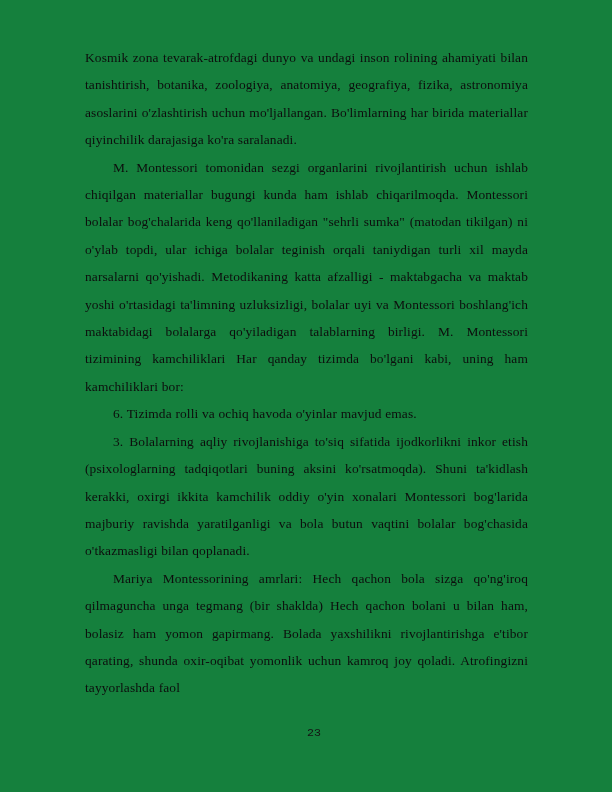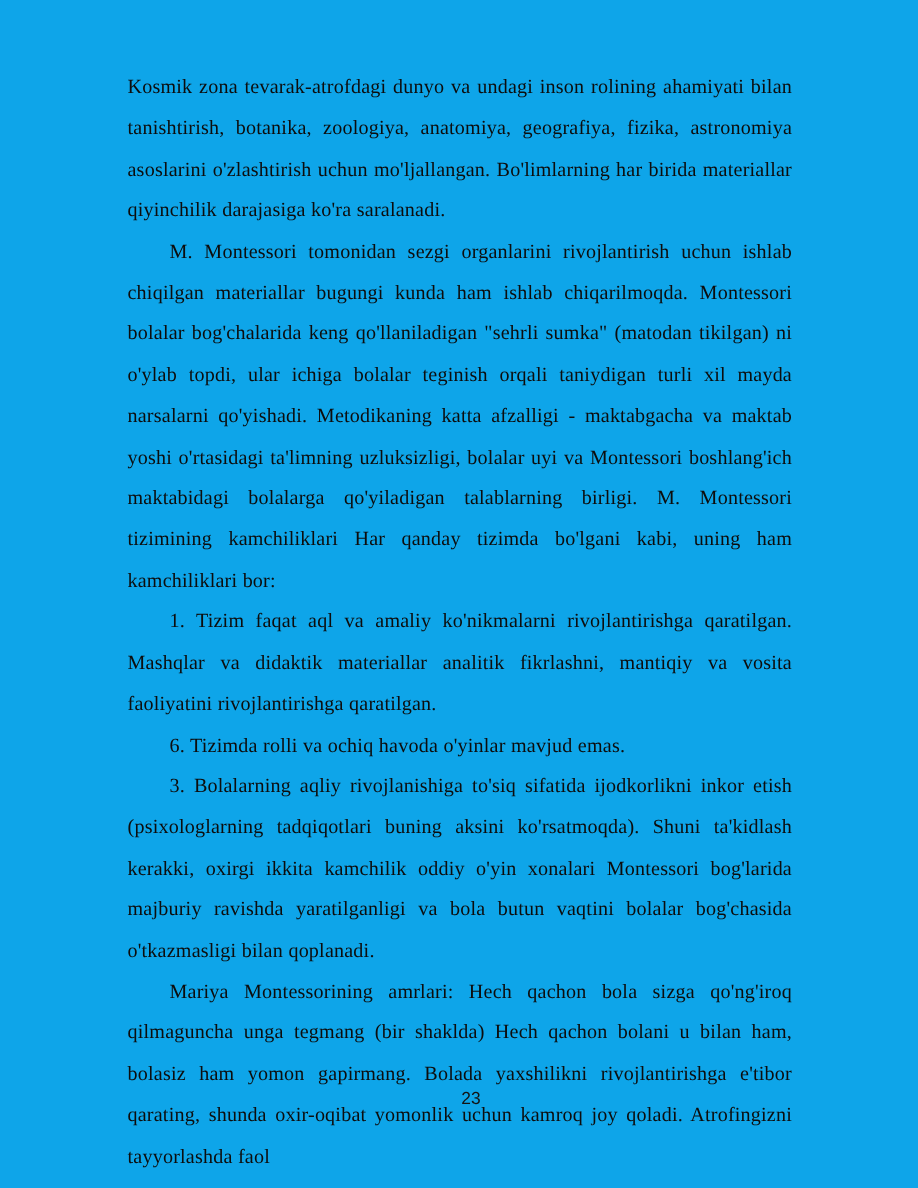--- a/index.html
+++ b/index.html
@@ -5,21 +5,21 @@
   html, body {
     margin: 0;
     padding: 0;
     background: #ffffff;
   }
 
   .page {
     position: relative;
     width: 612px;
     height: 792px;
-    background: #0ea5e9;
+    background: #15803d;
     margin: 0 auto;
     overflow: hidden;
     font-family: "Liberation Serif", "DejaVu Serif", serif;
     color: #000000;
   }
 
   .text-column {
     position: absolute;
     left: 85px;
     top: 44px;
@@ -47,32 +47,31 @@
 
   .page-number {
     position: absolute;
     left: 16px;
     right: 0;
     top: 726px;
     text-align: center;
     font-size: 11.6px;
     line-height: 14px;
     color: #141414;
-    font-family: Liberation Sans, sans-serif;
+    font-family: Liberation Mono, monospace;
   }
 </style>
 </head>
 <body>
 
 <div class="page">
 
   <div class="text-column">
     <p class="para no-indent">Kosmik zona tevarak-atrofdagi dunyo va undagi inson rolining ahamiyati bilan tanishtirish, botanika, zoologiya, anatomiya, geografiya, fizika, astronomiya asoslarini o'zlashtirish uchun mo'ljallangan. Bo'limlarning har birida materiallar qiyinchilik darajasiga ko'ra saralanadi.</p>
     <p class="para indent">M. Montessori tomonidan sezgi organlarini rivojlantirish uchun ishlab chiqilgan materiallar bugungi kunda ham ishlab chiqarilmoqda. Montessori bolalar bog'chalarida keng qo'llaniladigan "sehrli sumka" (matodan tikilgan) ni o'ylab topdi, ular ichiga bolalar teginish orqali taniydigan turli xil mayda narsalarni qo'yishadi. Metodikaning katta afzalligi - maktabgacha va maktab yoshi o'rtasidagi ta'limning uzluksizligi, bolalar uyi va Montessori boshlang'ich maktabidagi bolalarga qo'yiladigan talablarning birligi. M. Montessori tizimining kamchiliklari Har qanday tizimda bo'lgani kabi, uning ham kamchiliklari bor:</p>
-    <p class="para indent">1. Tizim faqat aql va amaliy ko'nikmalarni rivojlantirishga qaratilgan. Mashqlar va didaktik materiallar analitik fikrlashni, mantiqiy va vosita faoliyatini rivojlantirishga qaratilgan.</p>
     <p class="para indent">6. Tizimda rolli va ochiq havoda o'yinlar mavjud emas.</p>
     <p class="para indent">3. Bolalarning aqliy rivojlanishiga to'siq sifatida ijodkorlikni inkor etish (psixologlarning tadqiqotlari buning aksini ko'rsatmoqda). Shuni ta'kidlash kerakki, oxirgi ikkita kamchilik oddiy o'yin xonalari Montessori bog'larida majburiy ravishda yaratilganligi va bola butun vaqtini bolalar bog'chasida o'tkazmasligi bilan qoplanadi.</p>
     <p class="para indent">Mariya Montessorining amrlari: Hech qachon bola sizga qo'ng'iroq qilmaguncha unga tegmang (bir shaklda) Hech qachon bolani u bilan ham, bolasiz ham yomon gapirmang. Bolada yaxshilikni rivojlantirishga e'tibor qarating, shunda oxir-oqibat yomonlik uchun kamroq joy qoladi. Atrofingizni tayyorlashda faol</p>
   </div>
 
   <div class="page-number">23</div>
 
 </div>
 
 </body></html>

